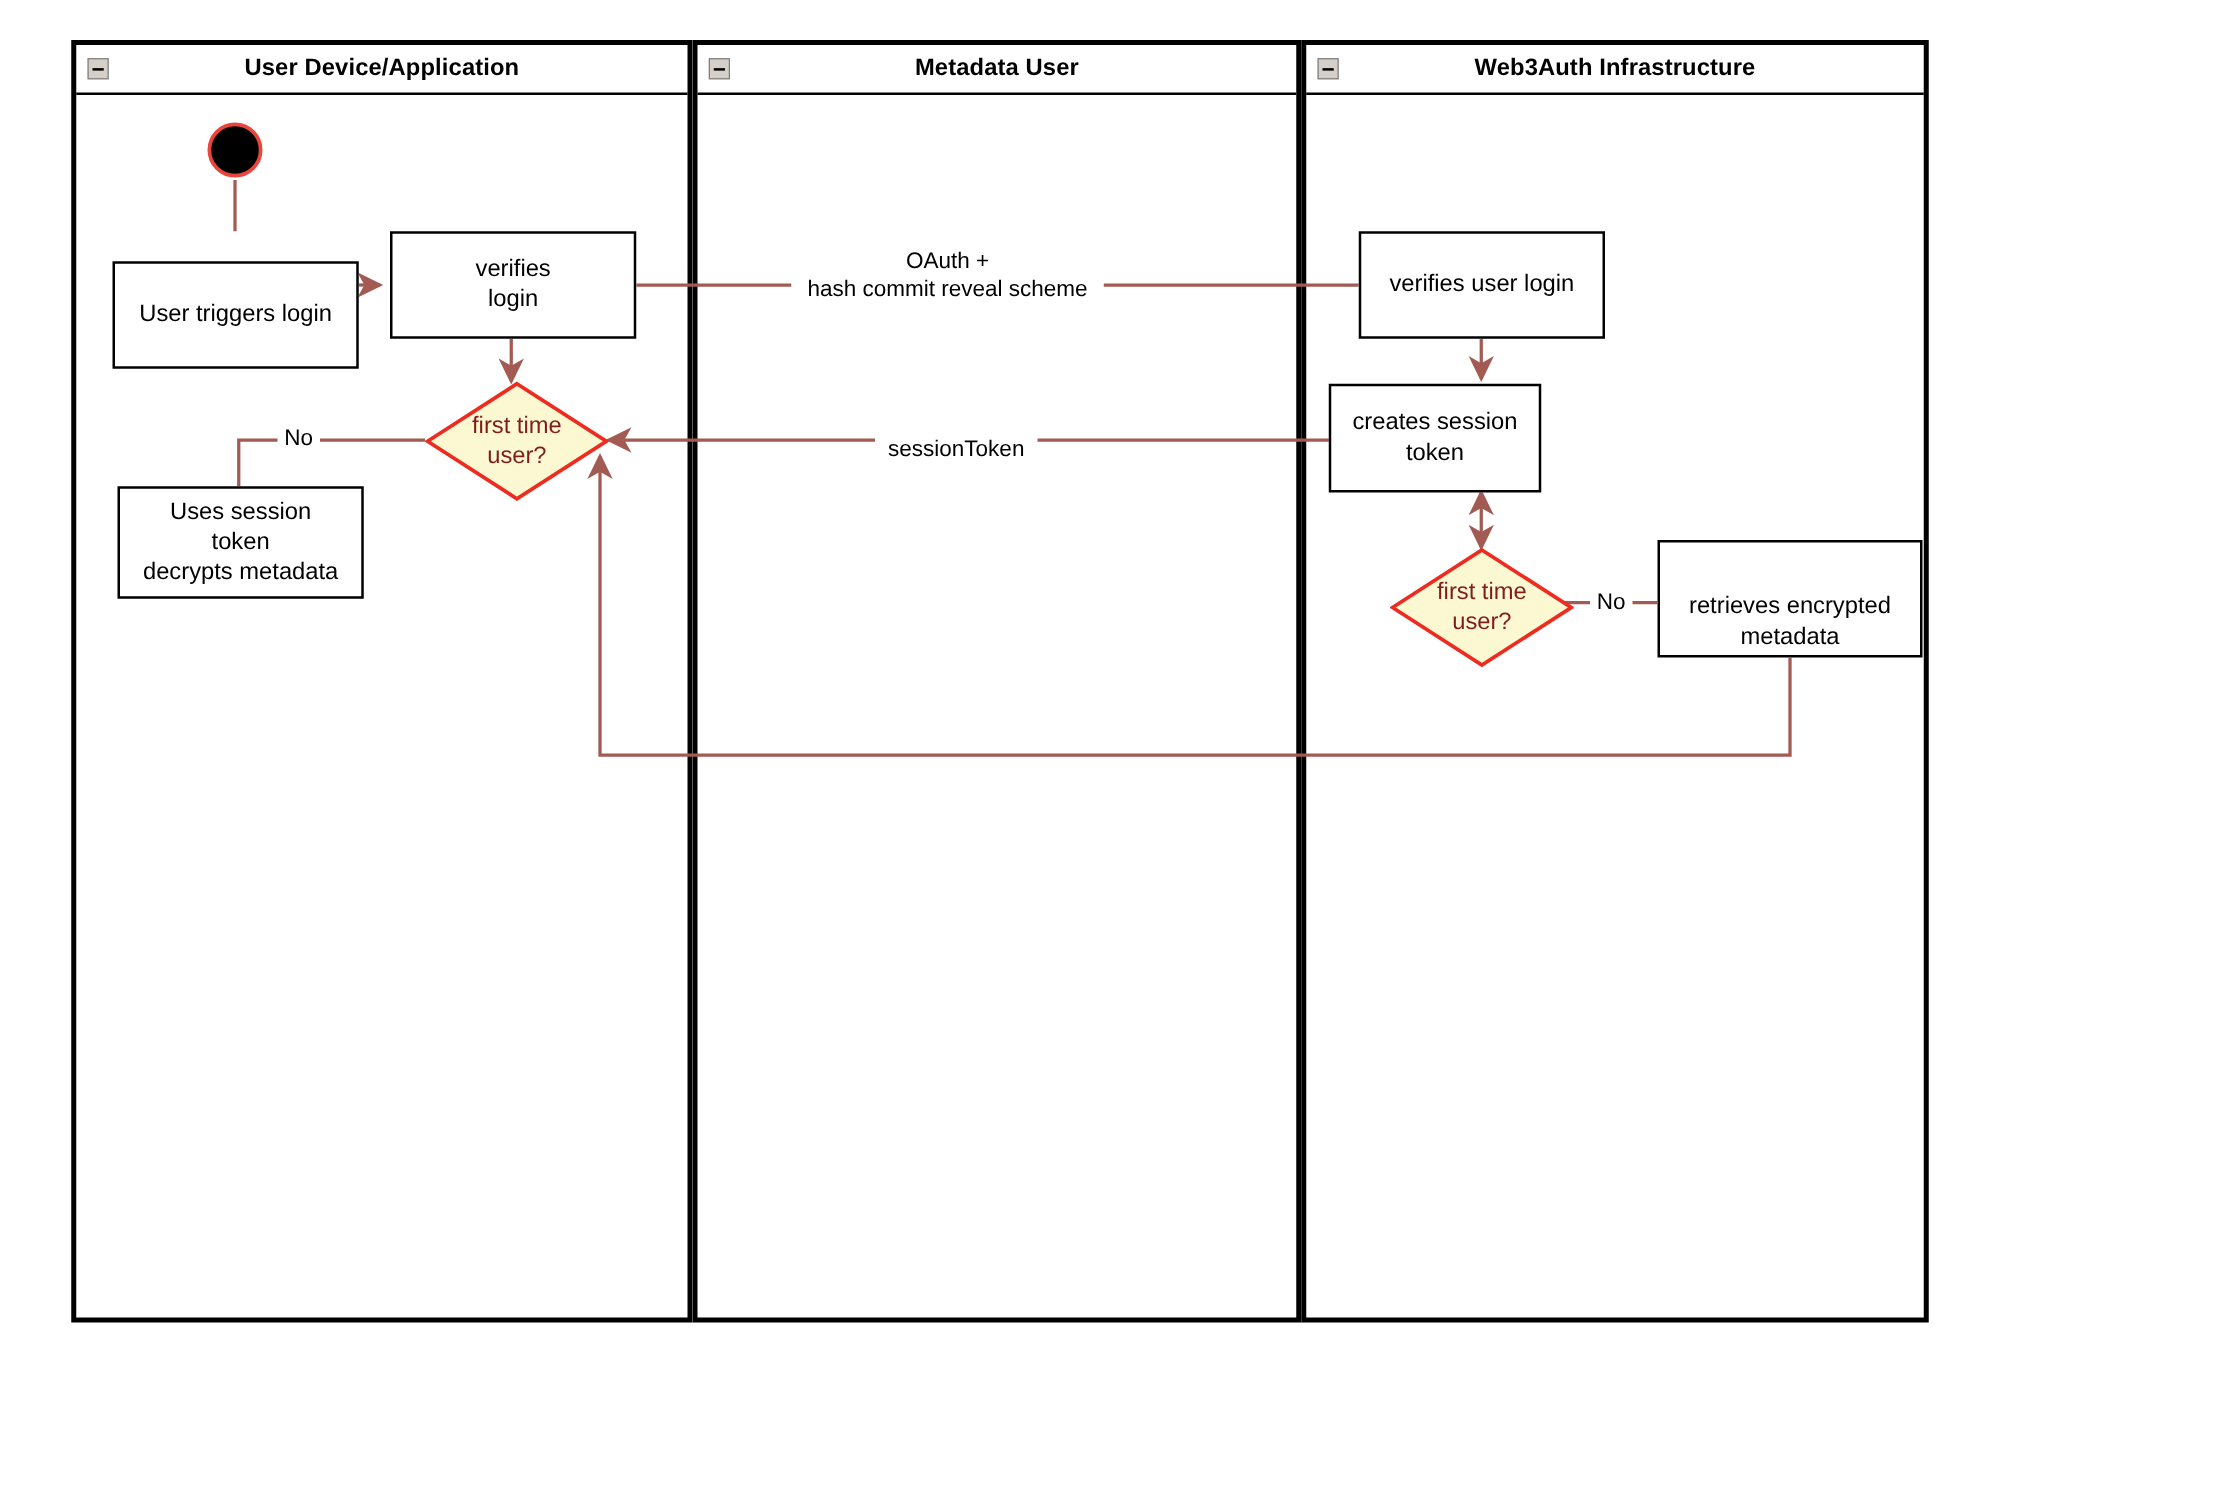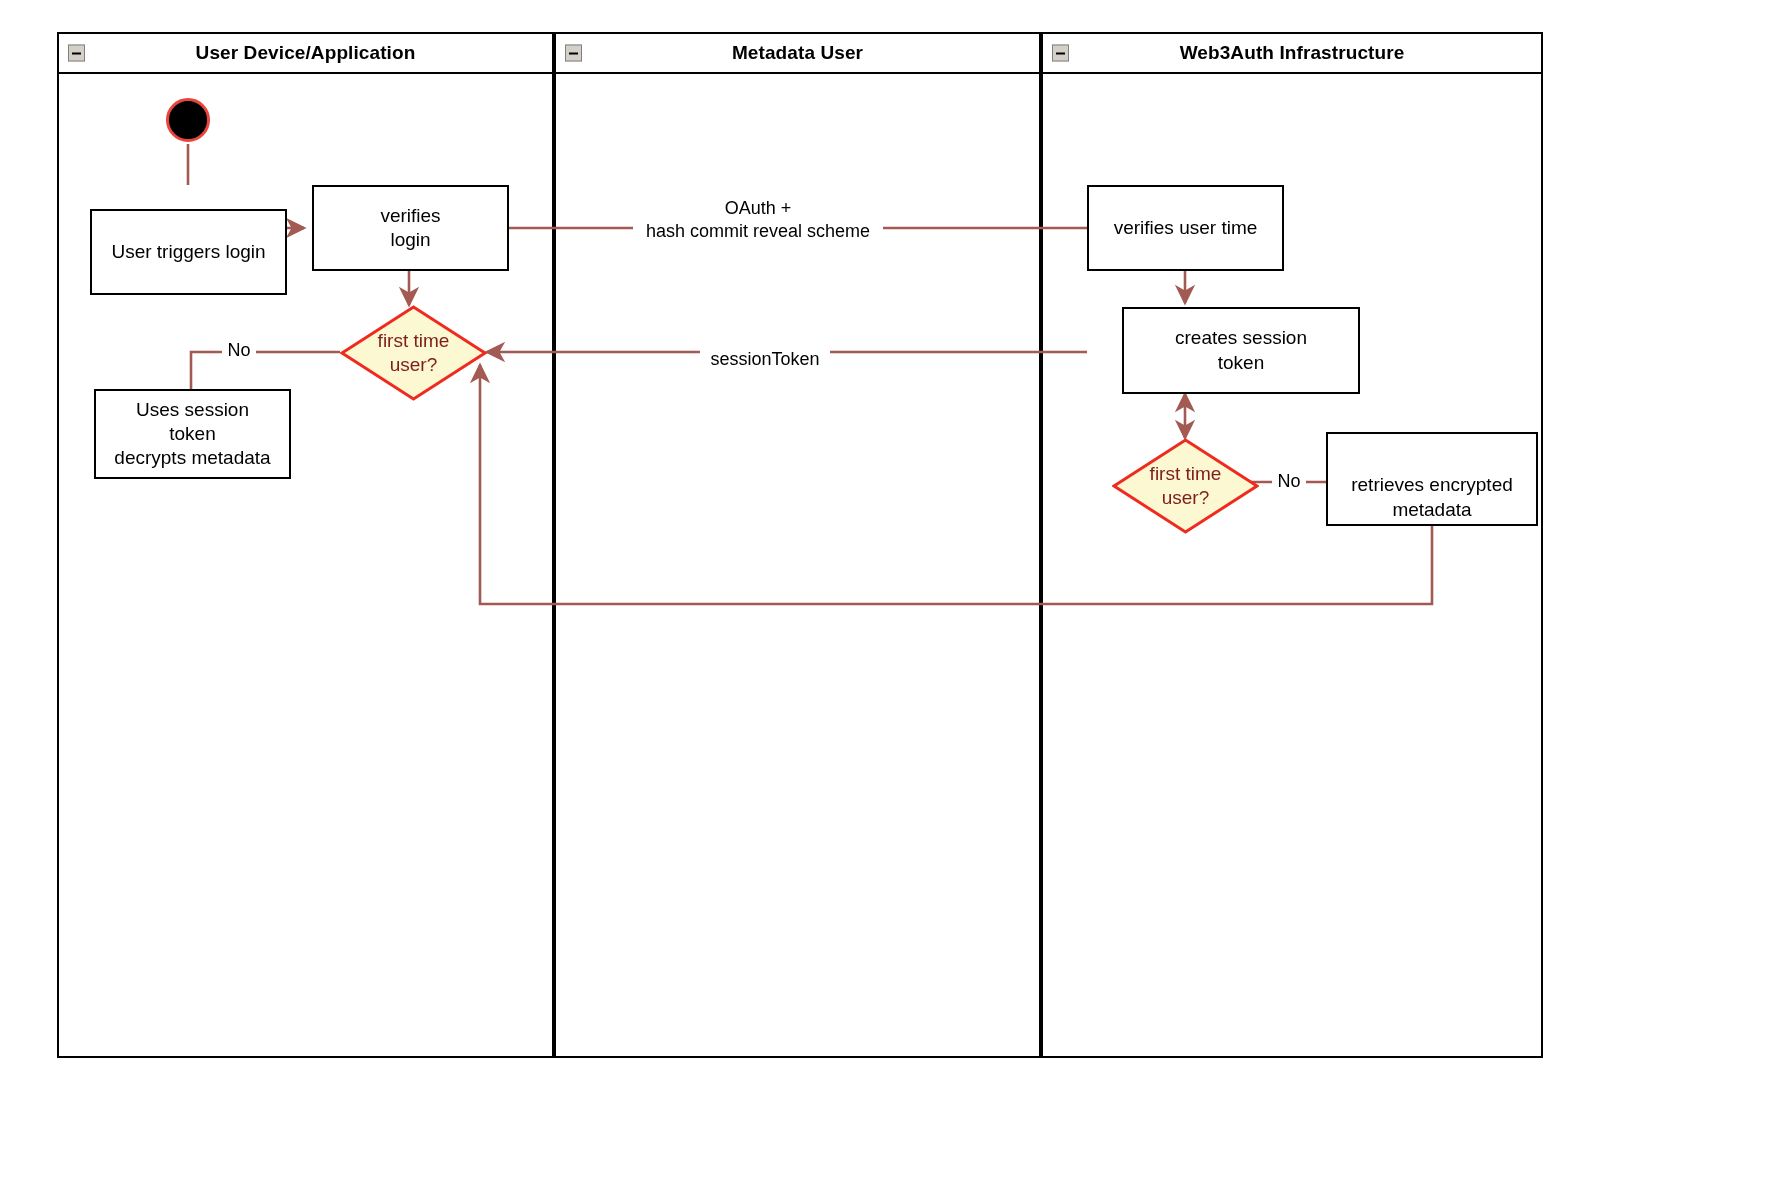--- a/index.html
+++ b/index.html
@@ -12,21 +12,21 @@
     position: relative;
     width: 1780px;
     height: 1202px;
     background: #ffffff;
     overflow: hidden;
   }
 
   
   .lane {
     position: absolute;
-    border: 2px solid #000000;
+    border: 4px solid #000000;
     background: #ffffff;
   }
   .lane-header {
     position: absolute;
     left: 0; top: 0;
     width: 100%;
     height: 40px;
     border-bottom: 2px solid #000000;
     display: flex;
     align-items: center;
@@ -199,24 +199,24 @@
 user?</div>
   </div>
 
   <div class="node" style="left:94px; top:389px; width:197px; height:90px; white-space:pre-line;">
     <span style="white-space:pre-line;text-align:center;">Uses session
 token
 decrypts metadata</span>
   </div>
 
   <div class="node" style="left:1087px; top:185px; width:197px; height:86px;">
-    <span>verifies user time</span>
-  </div>
-
-  <div class="node" style="left:1122px; top:307px; width:238px; height:87px; white-space:pre-line;">
+    <span>verifies user login</span>
+  </div>
+
+  <div class="node" style="left:1063px; top:307px; width:170px; height:87px; white-space:pre-line;">
     <span style="white-space:pre-line;">creates session
 token</span>
   </div>
 
   <div class="diamond" style="left:1112px; top:438px; width:147px; height:96px;">
     <svg width="147" height="96" viewBox="0 0 147 96">
       <polygon points="73.5,2 145,48 73.5,94 2,48" fill="#fcf8d2" stroke="#ef2b1f" stroke-width="3"></polygon>
     </svg>
     <div class="dlabel" style="white-space:pre-line;">first time
 user?</div>

